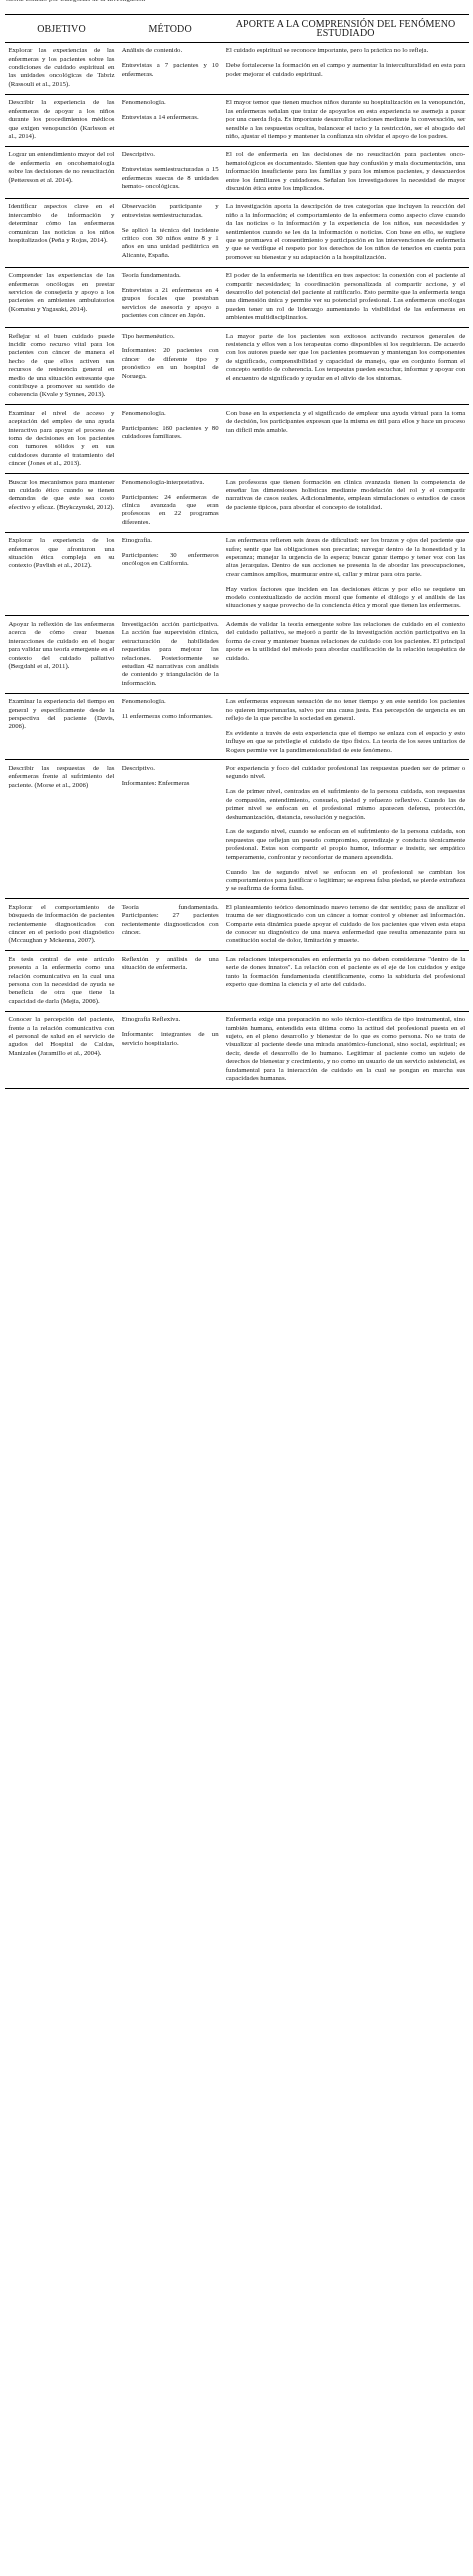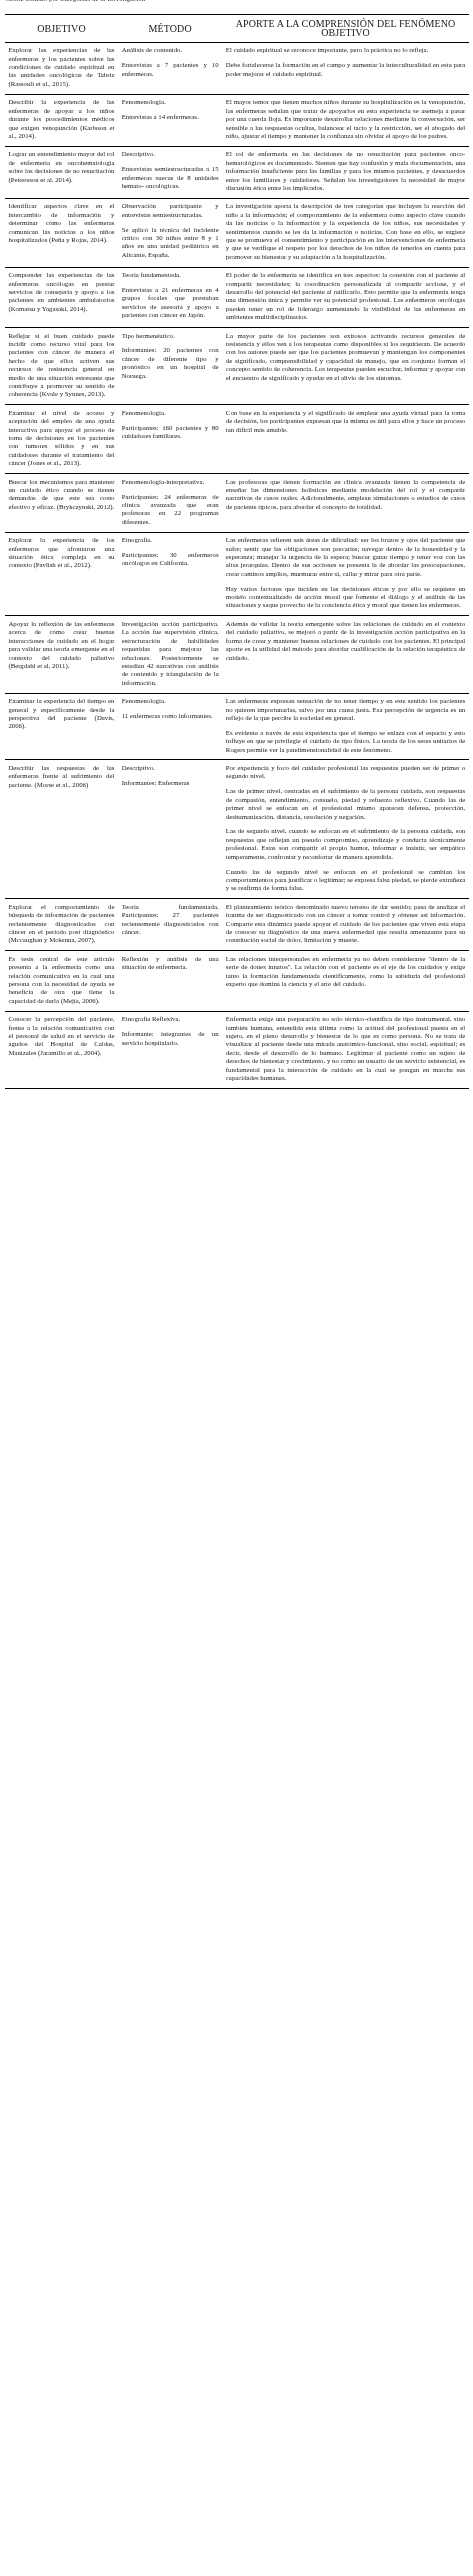--- a/index.html
+++ b/index.html
@@ -92,21 +92,21 @@
   <table class="research-table">
     <colgroup>
       <col class="c-obj">
       <col class="c-met">
       <col class="c-ap">
     </colgroup>
     <thead>
       <tr class="head-row">
         <th>OBJETIVO</th>
         <th>MÉTODO</th>
-        <th>APORTE A LA COMPRENSIÓN DEL FENÓMENO OBJETIVO</th>
+        <th>APORTE A LA COMPRENSIÓN DEL FENÓMENO ESTUDIADO</th>
       </tr>
     </thead>
     <tbody id="table-body">
         <tr class="data-row">
           <td class="col-objetivo">
             <div class="para">Explorar las experiencias de las enfermeras y los pacientes sobre las condiciones de cuidado espiritual en las unidades oncológicas de Tabriz (Rassouli et al., 2015).</div>
           </td>
           <td class="col-metodo">
             <div class="para">Análisis de contenido.</div>
             <div class="para">Entrevistas a 7 pacientes y 10 enfermeras.</div>

